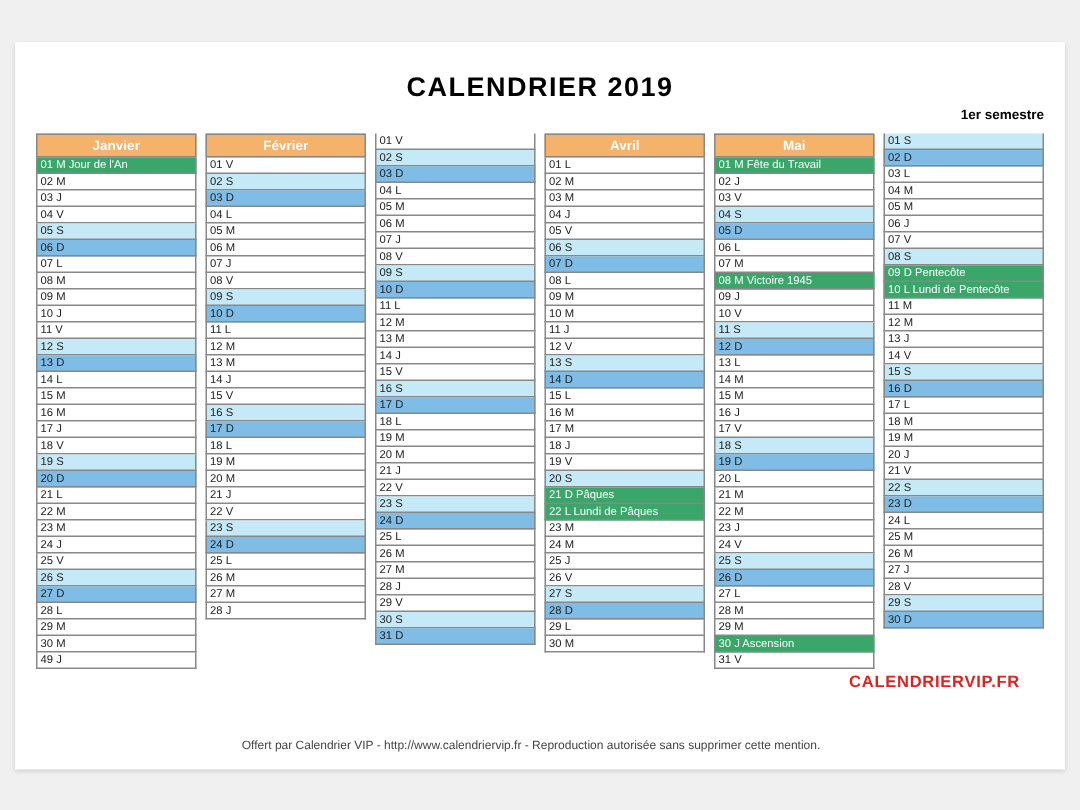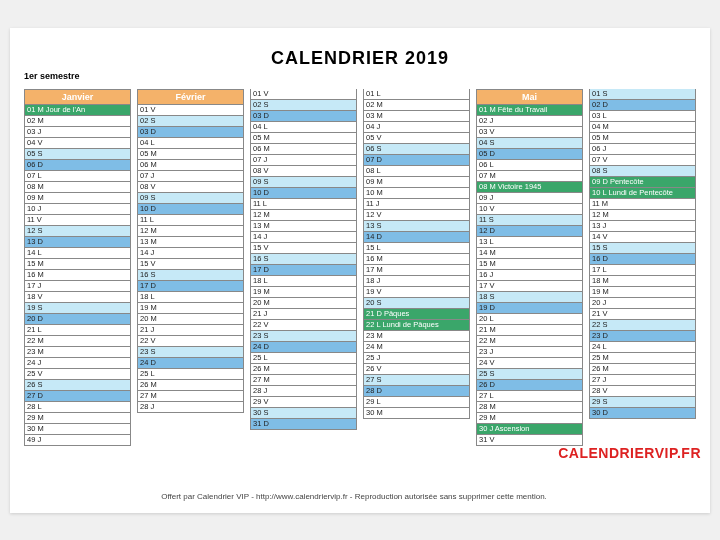--- a/index.html
+++ b/index.html
@@ -23,21 +23,21 @@
     position: relative;
   }
   .title {
     text-align: center;
     font-size: 18px;
     font-weight: 700;
     letter-spacing: 1px;
     margin: 10px 0 2px;
   }
   .subtitle {
-    text-align: left;
+    text-align: right;
     font-size: 9px;
     font-weight: 700;
     margin: 0 0 8px;
   }
   .grid {
     display: flex;
     gap: 6px;
     justify-content: center;
   }
   .month {
@@ -61,23 +61,23 @@
     padding: 0 2px;
     white-space: nowrap;
     overflow: hidden;
     color: #222;
   }
   .hl-sat  { background: #c6e9f7; }
   .hl-sun  { background: #7fbde6; }
   .hl-hol  { background: #3aa66a; color: #fff; }
   .footer-right {
     position: absolute;
-    right: 9px;
+    right: 30px;
     bottom: 52px;
-    font-size: 14px;
+    font-size: 11px;
     font-weight: 700;
     color: #d22;
     letter-spacing: .5px;
   }
   .footer-center {
     position: absolute;
     left: 0; right: 12px;
     bottom: 12px;
     text-align: center;
     font-size: 8px;
@@ -183,20 +183,21 @@
         <div class="day hl-sun">24 D</div>
         <div class="day">25 L</div>
         <div class="day">26 M</div>
         <div class="day">27 M</div>
         <div class="day">28 J</div>
         <div class="day">29 V</div>
         <div class="day hl-sat">30 S</div>
         <div class="day hl-sun">31 D</div>
       </div>
       <div class="month">
+        <div class="mhead">Avril</div>
         <div class="day">01 L</div>
         <div class="day">02 M</div>
         <div class="day">03 M</div>
         <div class="day">04 J</div>
         <div class="day">05 V</div>
         <div class="day hl-sat">06 S</div>
         <div class="day hl-sun">07 D</div>
         <div class="day">08 L</div>
         <div class="day">09 M</div>
         <div class="day">10 M</div>

